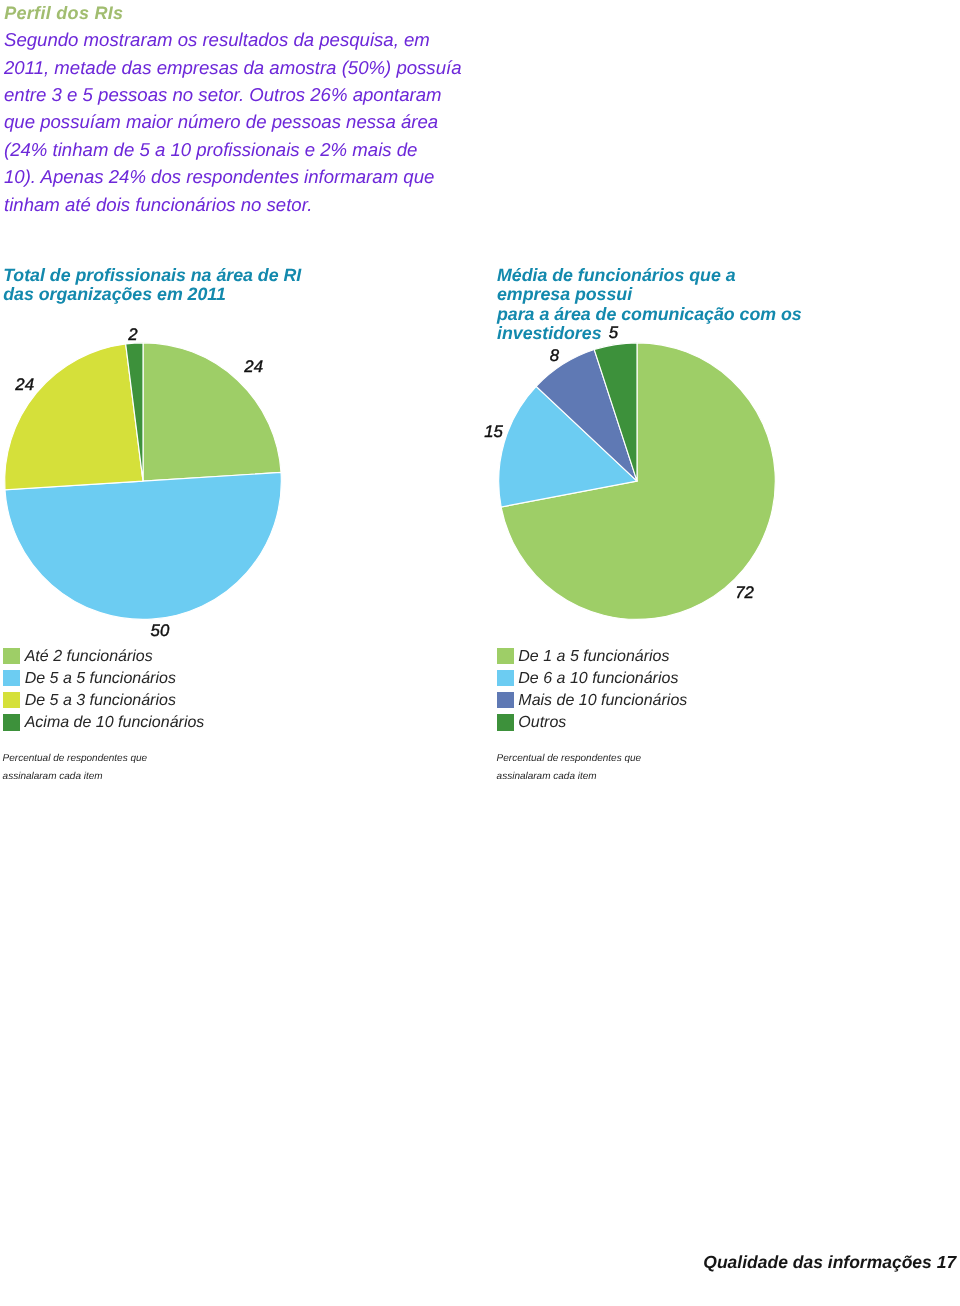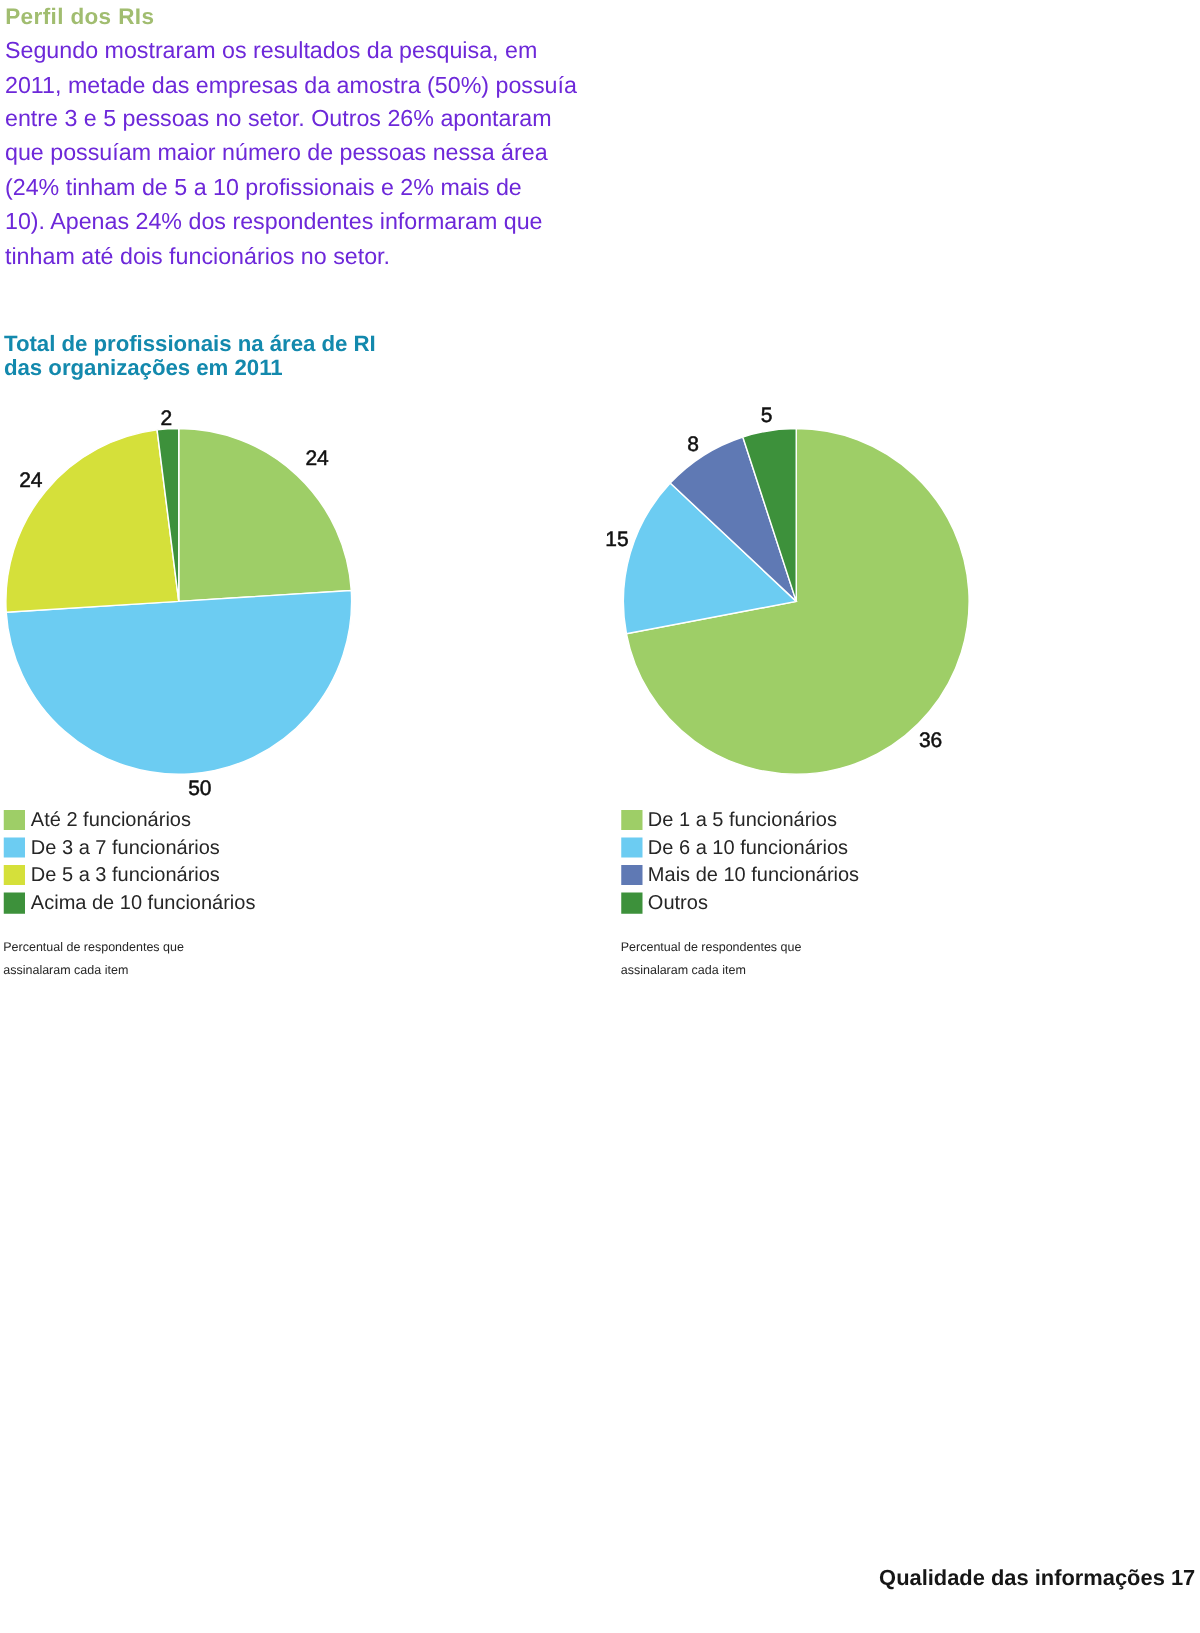--- a/index.html
+++ b/index.html
@@ -1,21 +1,21 @@
 <!DOCTYPE html>
 <html><head>
 <meta charset="utf-8">
 <style>
   html,body{margin:0;padding:0;background:#ffffff;}
   body{width:960px;height:1306px;font-family:"Liberation Sans",sans-serif;
        position:relative;overflow:hidden;}
   *{-webkit-font-smoothing:antialiased;-moz-osx-font-smoothing:grayscale;
     text-rendering:geometricPrecision;}
   .page{position:absolute;left:0;top:0;width:808px;height:1306px;background:#fff;
-        will-change:transform;}
+        will-change:transform;font-style:italic;}
 
   
   .sec-head{position:absolute;left:4.2px;top:1.6px;font-size:18px;font-weight:bold;
             color:#a1bd70;letter-spacing:0.3px;line-height:22px;white-space:nowrap;}
 
   .col-l{position:absolute;left:4px;top:26.2px;width:462px;}
   .col-r{position:absolute;left:497px;top:26.2px;width:462px;}
   .body-p{font-size:18.6px;line-height:27.4px;color:#6d28d9;margin:0;
           text-align:left;word-spacing:0px;white-space:pre-line;}
 
@@ -61,20 +61,22 @@
 entre 3 e 5 pessoas no setor. Outros 26% apontaram
 que possuíam maior número de pessoas nessa área
 (24% tinham de 5 a 10 profissionais e 2% mais de
 10). Apenas 24% dos respondentes informaram que
 tinham até dois funcionários no setor.</p>
   </div>
 
 
   <div class="chart-title" id="title-1">Total de profissionais na área de RI
 das organizações em 2011</div>
+  <div class="chart-title" id="title-2">Média de funcionários que a empresa possui
+para a área de comunicação com os investidores</div>
 
   <svg class="pie-svg" viewBox="0 0 960 1306">
     <g id="pie-1">
         <path d="M143.00,481.10 L143.00,342.80 A138.3,138.3 0 0 1 281.03,472.42 Z" fill="#9ece67" stroke="#ffffff" stroke-width="1.15"></path>
         <path d="M143.00,481.10 L281.03,472.42 A138.3,138.3 0 0 1 4.97,489.78 Z" fill="#6cccf2" stroke="#ffffff" stroke-width="1.15"></path>
         <path d="M143.00,481.10 L4.97,489.78 A138.3,138.3 0 0 1 125.67,343.89 Z" fill="#d5e03a" stroke="#ffffff" stroke-width="1.15"></path>
         <path d="M143.00,481.10 L125.67,343.89 A138.3,138.3 0 0 1 143.00,342.80 Z" fill="#3d913b" stroke="#ffffff" stroke-width="1.15"></path>
       </g>
     <g id="pie-2">
         <path d="M637.00,481.10 L637.00,342.80 A138.3,138.3 0 1 1 501.15,507.01 Z" fill="#9ece67" stroke="#ffffff" stroke-width="1.15"></path>
@@ -84,34 +86,34 @@
       </g>
   </svg>
 
   <div id="labels-1">
       <div class="dlabel" style="left: 253.7px; top: 367.2px;">24</div>
       <div class="dlabel" style="left: 159.9px; top: 630.7px;">50</div>
       <div class="dlabel" style="left: 24.7px; top: 385.1px;">24</div>
       <div class="dlabel" style="left: 133px; top: 335px;">2</div>
     </div>
   <div id="labels-2">
-      <div class="dlabel" style="left: 744.5px; top: 592.8px;">36</div>
+      <div class="dlabel" style="left: 744.5px; top: 592.8px;">72</div>
       <div class="dlabel" style="left: 493.6px; top: 431.8px;">15</div>
       <div class="dlabel" style="left: 554.5px; top: 356.4px;">8</div>
       <div class="dlabel" style="left: 613.3px; top: 333.3px;">5</div>
     </div>
 
   <div class="legend" id="legend-1">
       <div class="leg-item">
         <span class="leg-sw" style="background: rgb(158, 206, 103);"></span>
         <span class="leg-tx">Até 2 funcionários</span>
       </div>
       <div class="leg-item">
         <span class="leg-sw" style="background: rgb(108, 204, 242);"></span>
-        <span class="leg-tx">De 3 a 7 funcionários</span>
+        <span class="leg-tx">De 5 a 5 funcionários</span>
       </div>
       <div class="leg-item">
         <span class="leg-sw" style="background: rgb(213, 224, 58);"></span>
         <span class="leg-tx">De 5 a 3 funcionários</span>
       </div>
       <div class="leg-item">
         <span class="leg-sw" style="background: rgb(61, 145, 59);"></span>
         <span class="leg-tx">Acima de 10 funcionários</span>
       </div>
     </div>

